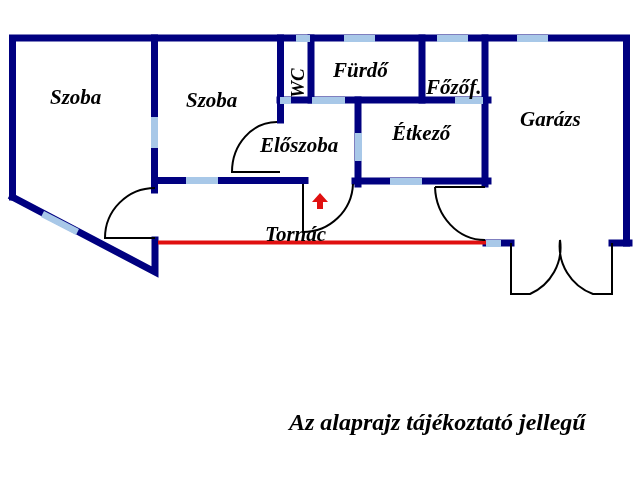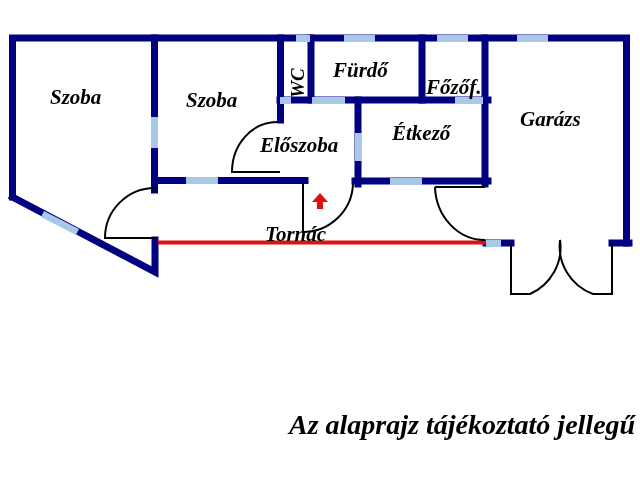--- a/index.html
+++ b/index.html
@@ -11,21 +11,21 @@
       font-weight: bold;
       fill: #000000;
     }
     .disclaimer {
       position: absolute;
       left: 289px;
       top: 409px;
       font-family: "Liberation Serif", "DejaVu Serif", serif;
       font-style: italic;
       font-weight: bold;
-      font-size: 28px;
+      font-size: 24px;
       color: #000000;
       white-space: nowrap;
     }
   </style>
 </head>
 <body>
 
 <svg width="640" height="480" viewBox="0 0 640 480" xmlns="http://www.w3.org/2000/svg">
 
   <g stroke="#000080" stroke-width="7" fill="none" stroke-linecap="square" stroke-linejoin="miter">

